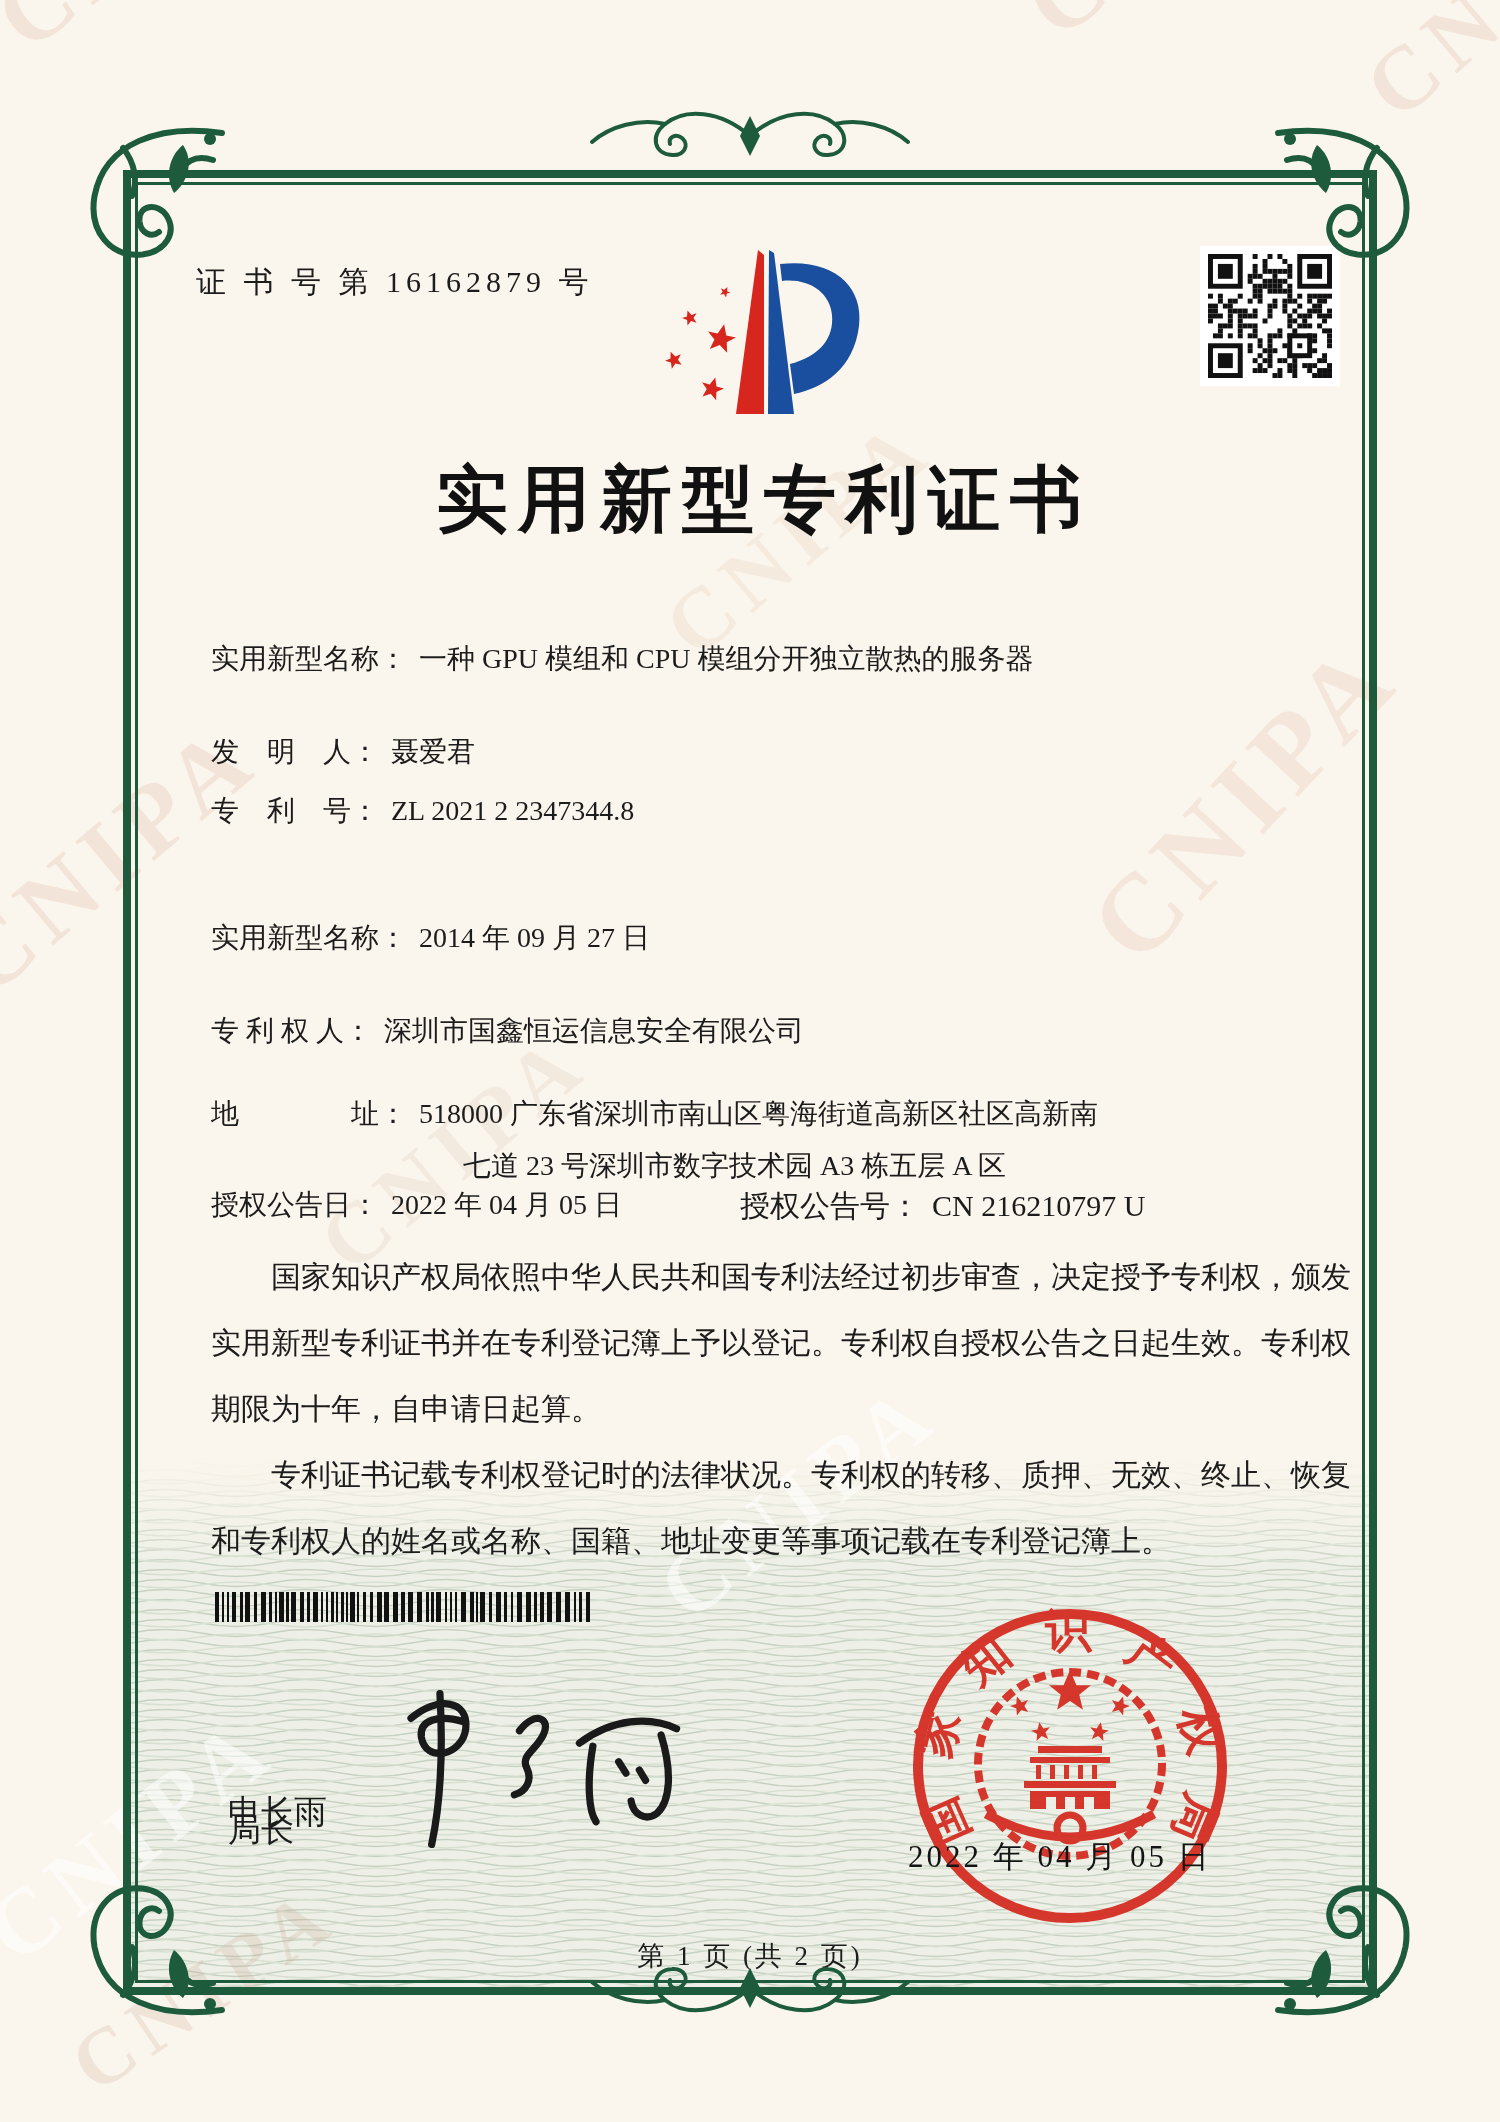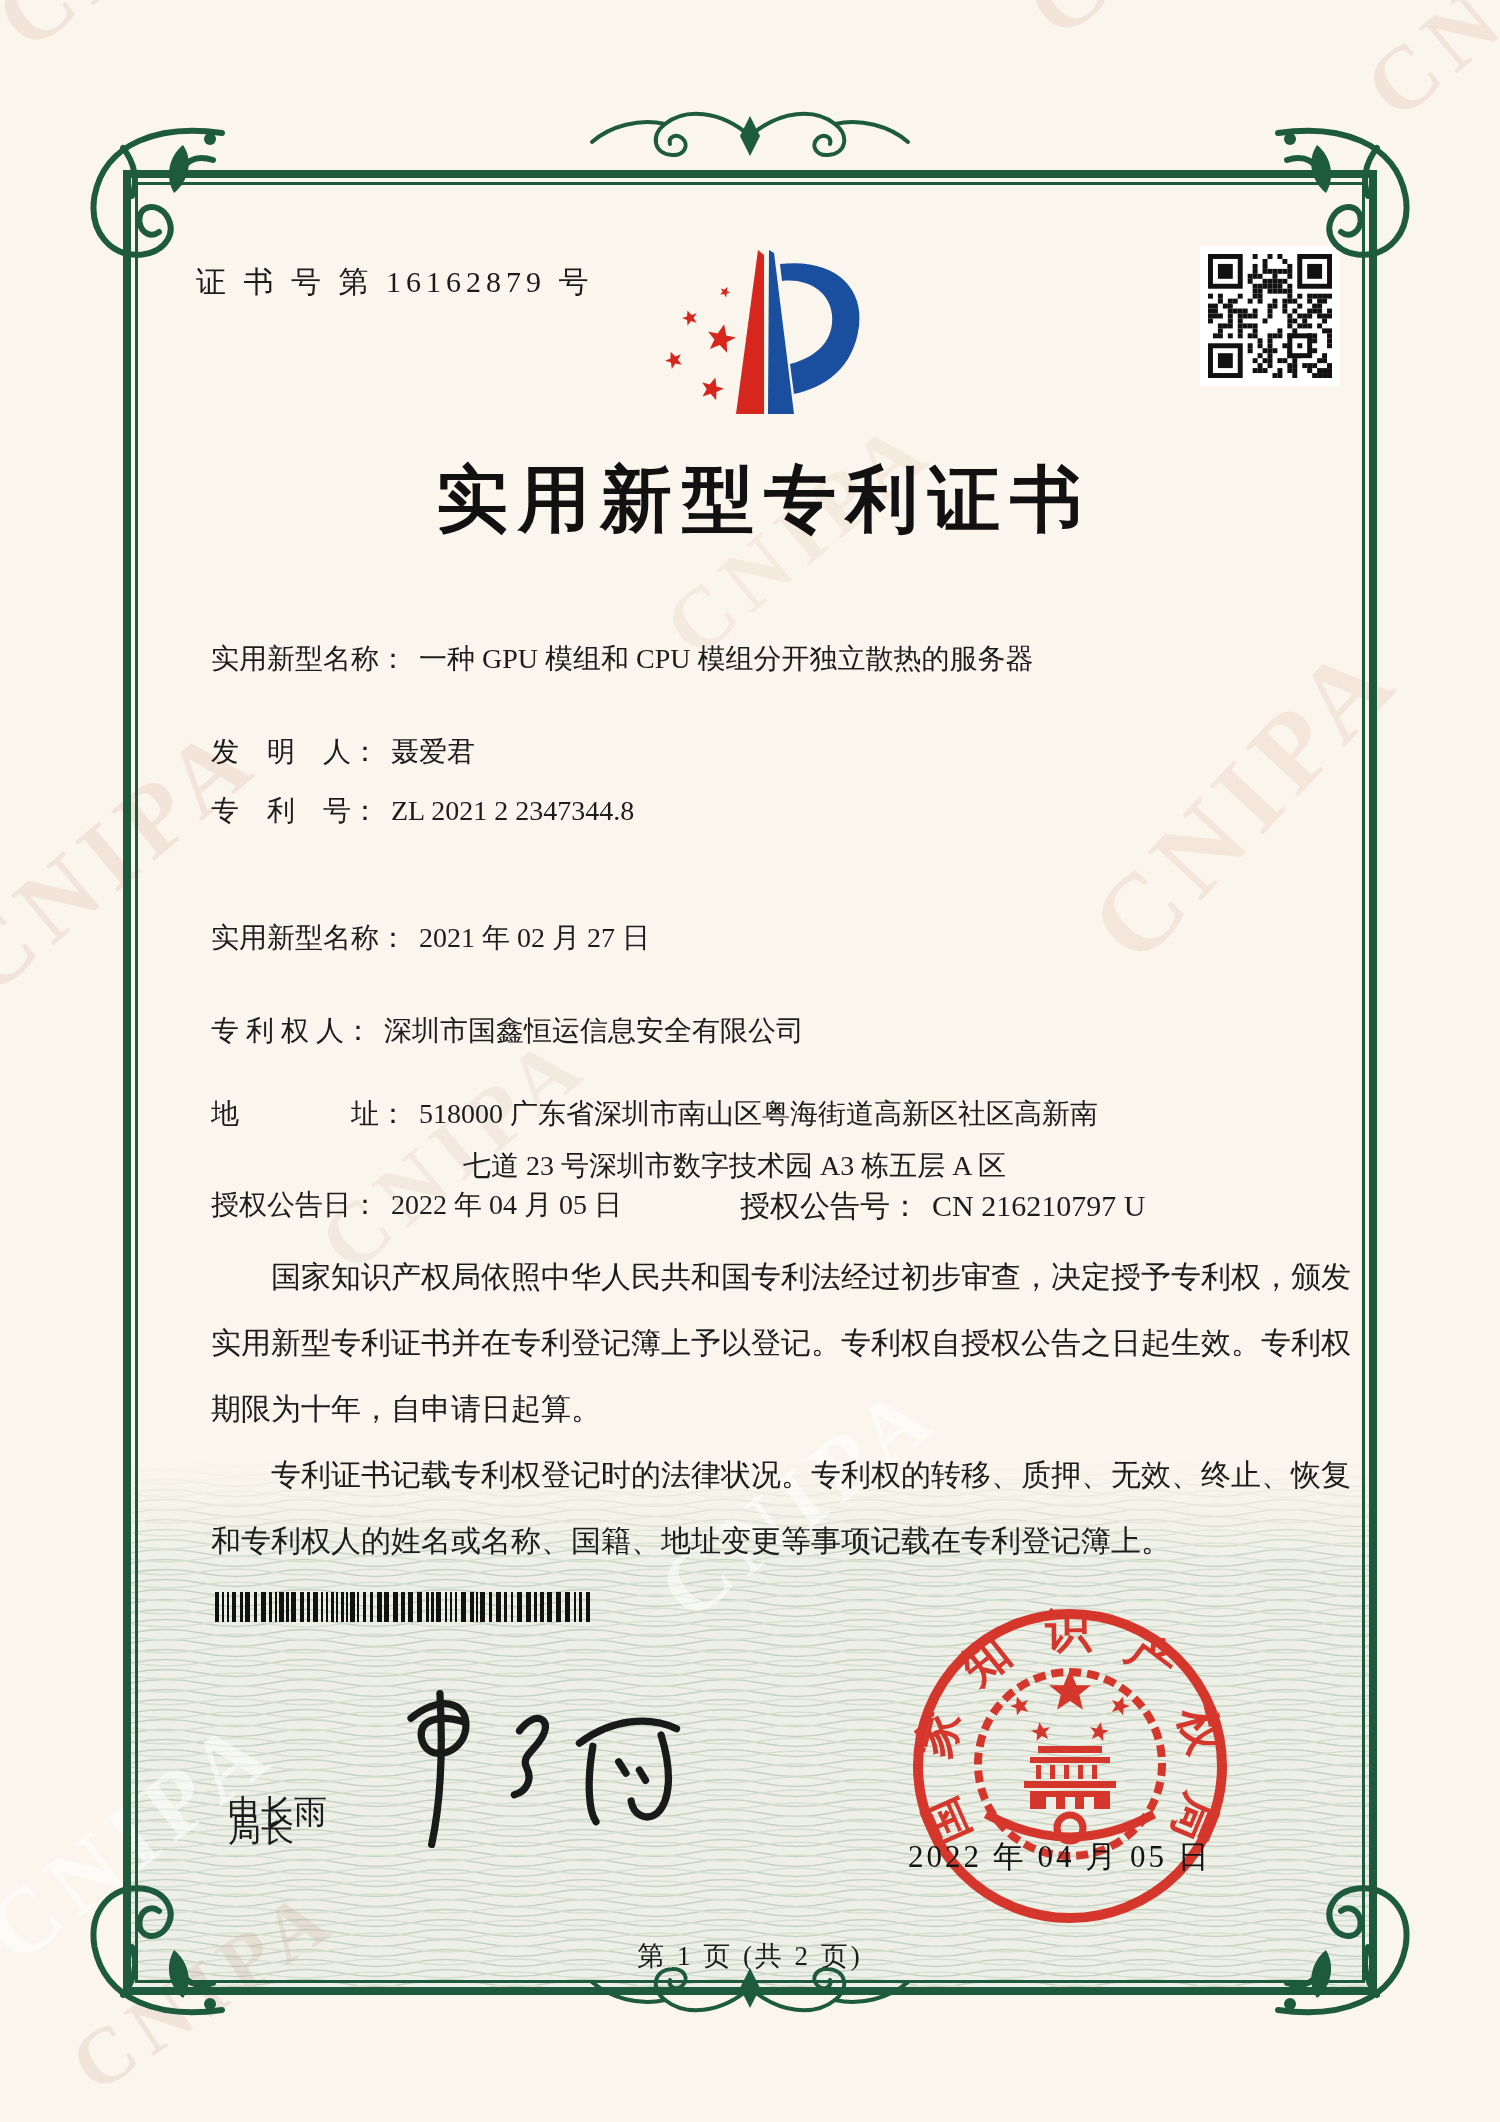--- a/index.html
+++ b/index.html
@@ -412,21 +412,21 @@
   <div class="frow r0">
     <span>实用新型名称：</span><span class="val">一种 GPU 模组和 CPU 模组分开独立散热的服务器</span>
   </div>
   <div class="frow r1">
     <span>发　明　人：</span><span class="val">聂爱君</span>
   </div>
   <div class="frow r2">
     <span>专　利　号：</span><span class="val">ZL 2021 2 2347344.8</span>
   </div>
   <div class="frow r3">
-    <span>实用新型名称：</span><span class="val">2021 年 02 月 27 日</span>
+    <span>实用新型名称：</span><span class="val">2014 年 09 月 27 日</span>
   </div>
   <div class="frow r4">
     <span>专 利 权 人：</span><span class="val">深圳市国鑫恒运信息安全有限公司</span>
   </div>
   <div class="frow r5">
     <div><span>地　　　　址：</span><span class="val">518000 广东省深圳市南山区粤海街道高新区社区高新南</span></div>
     <div class="addr2">七道 23 号深圳市数字技术园 A3 栋五层 A 区</div>
   </div>
   <div class="frow r6">
     <span>授权公告日：</span><span class="val">2022 年 04 月 05 日</span>

